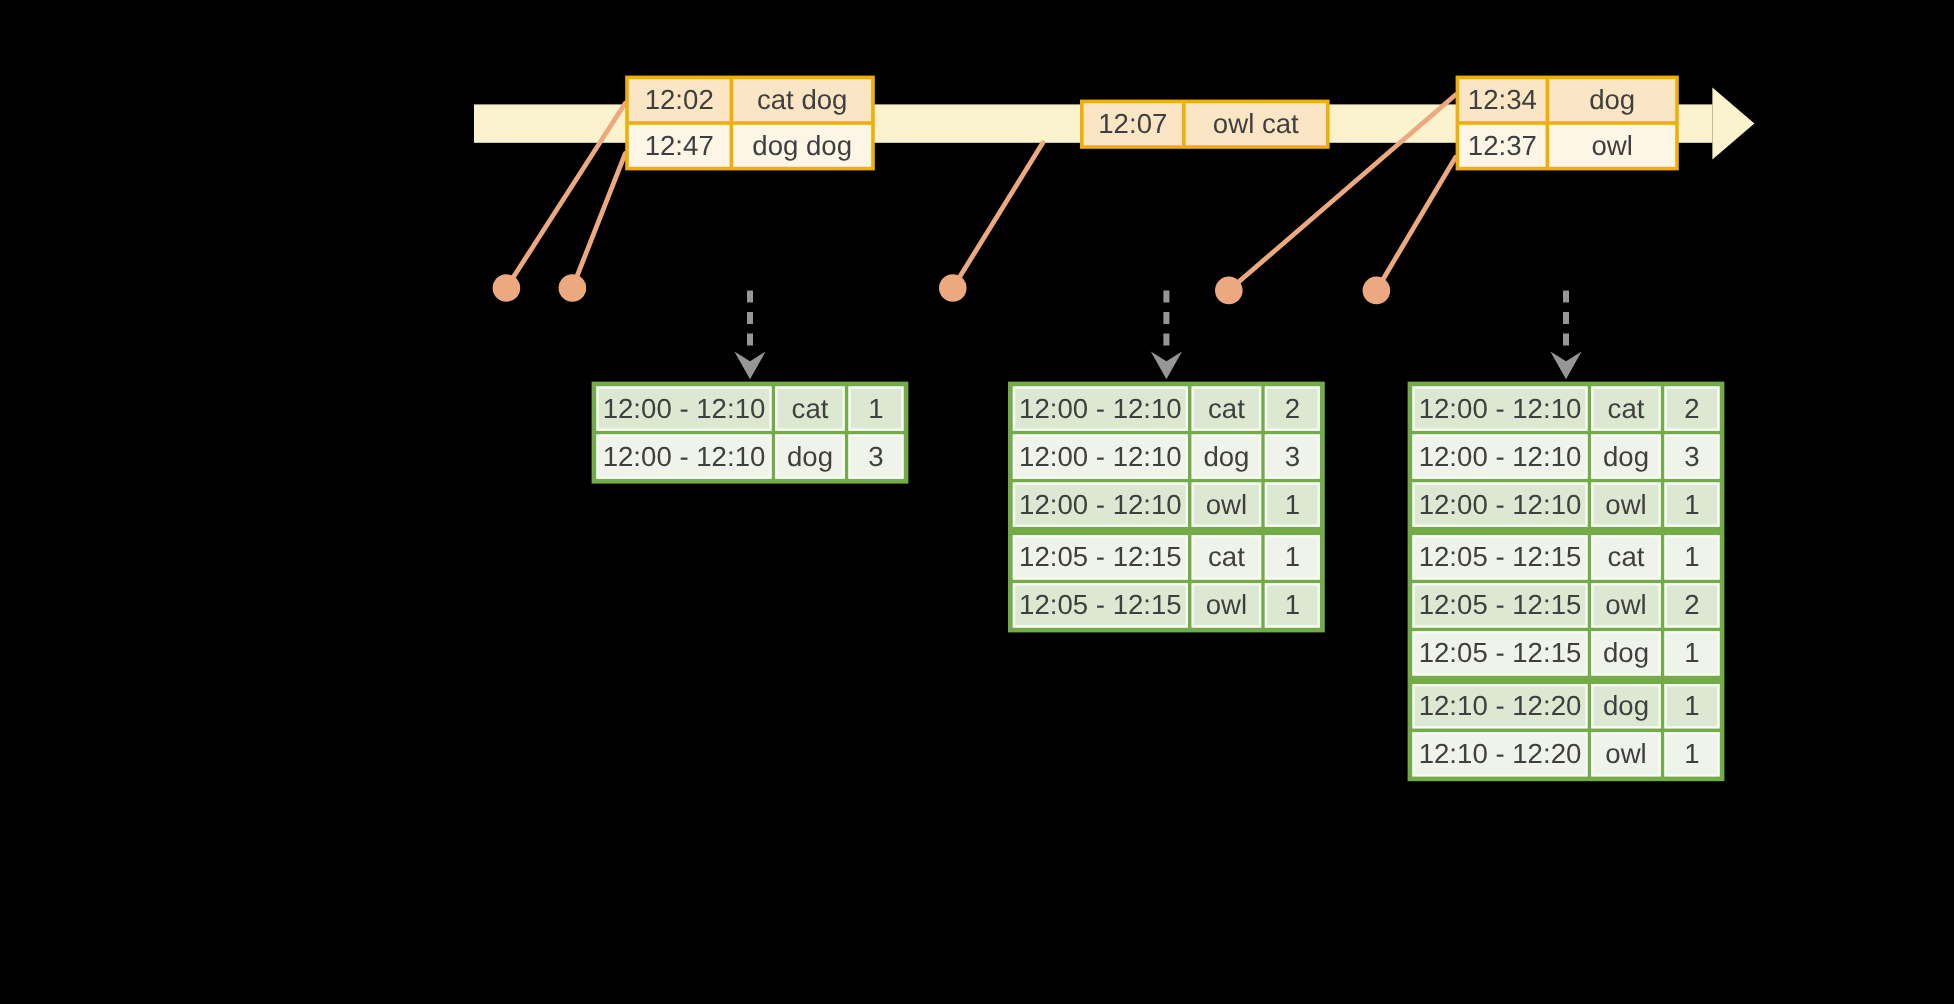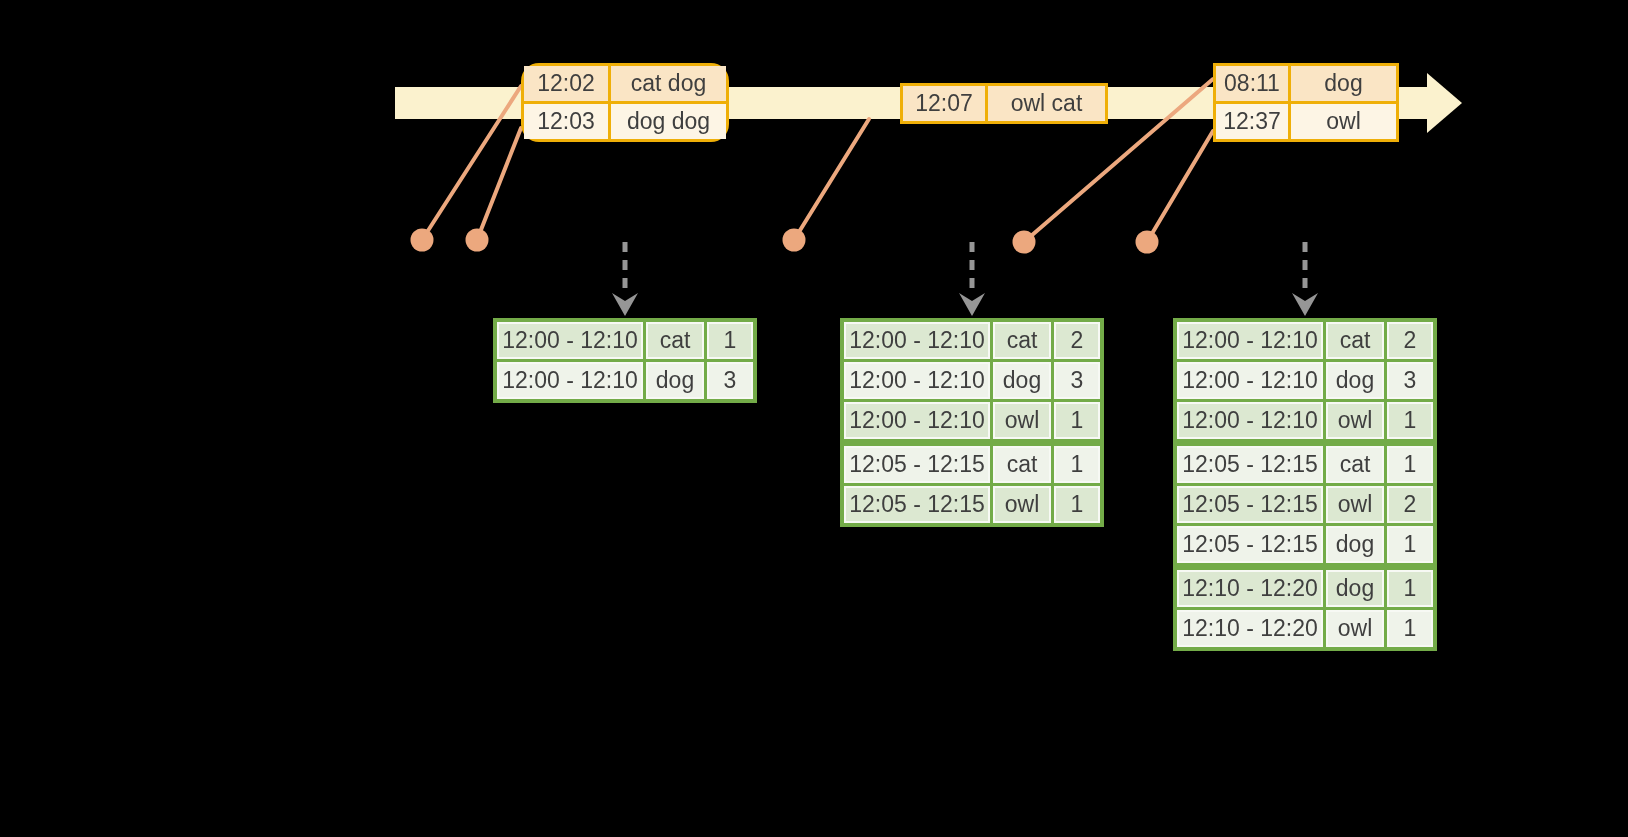--- a/index.html
+++ b/index.html
@@ -66,41 +66,41 @@
     <g>
       <line x1="625" y1="242" x2="625" y2="294" stroke="#969696" stroke-width="5" stroke-dasharray="10 8"></line>
       <polygon points="612,293 625,316 638,293 625,301" fill="#969696"></polygon>
       <line x1="972" y1="242" x2="972" y2="294" stroke="#969696" stroke-width="5" stroke-dasharray="10 8"></line>
       <polygon points="959,293 972,316 985,293 972,301" fill="#969696"></polygon>
       <line x1="1305" y1="242" x2="1305" y2="294" stroke="#969696" stroke-width="5" stroke-dasharray="10 8"></line>
       <polygon points="1292,293 1305,316 1318,293 1305,301" fill="#969696"></polygon>
     </g>
   </svg>
 
-  <div class="event-box" style="left:521px; top:63px; width:202px;border-radius:18px; --tcol:84px;">
+  <div class="event-box" style="left:521px; top:63px; width:202px; --tcol:84px;">
     <div class="erow">
       <div class="ecell shade-dark">12:02</div>
       <div class="ecell shade-dark">cat dog</div>
     </div>
     <div class="erow">
-      <div class="ecell shade-light">12:03</div>
+      <div class="ecell shade-light">12:47</div>
       <div class="ecell shade-light">dog dog</div>
     </div>
   </div>
 
   <div class="event-box" style="left:900px; top:83px; width:202px; --tcol:82px;">
     <div class="erow">
       <div class="ecell shade-dark">12:07</div>
       <div class="ecell shade-dark">owl cat</div>
     </div>
   </div>
 
   <div class="event-box" style="left:1213px; top:63px; width:180px; --tcol:72px;">
     <div class="erow">
-      <div class="ecell shade-dark">08:11</div>
+      <div class="ecell shade-dark">12:34</div>
       <div class="ecell shade-dark">dog</div>
     </div>
     <div class="erow">
       <div class="ecell shade-light">12:37</div>
       <div class="ecell shade-light">owl</div>
     </div>
   </div>
 
   <div class="rtable" style="left:493px; top:318px;">
       <div class="rgroup">

